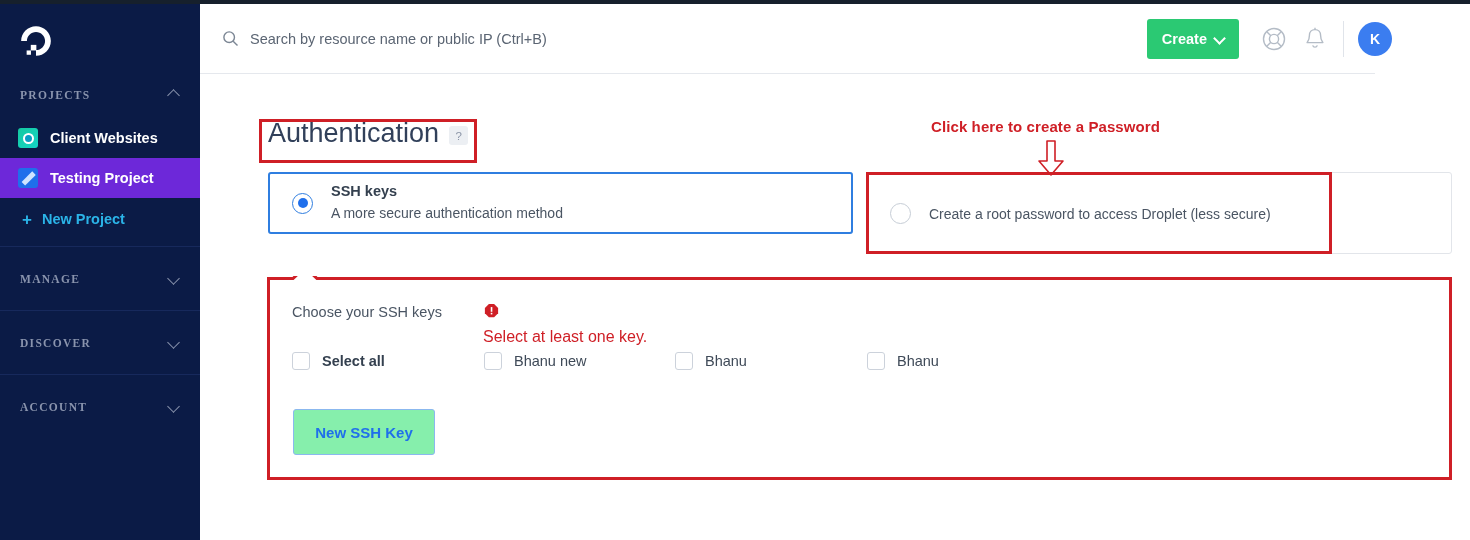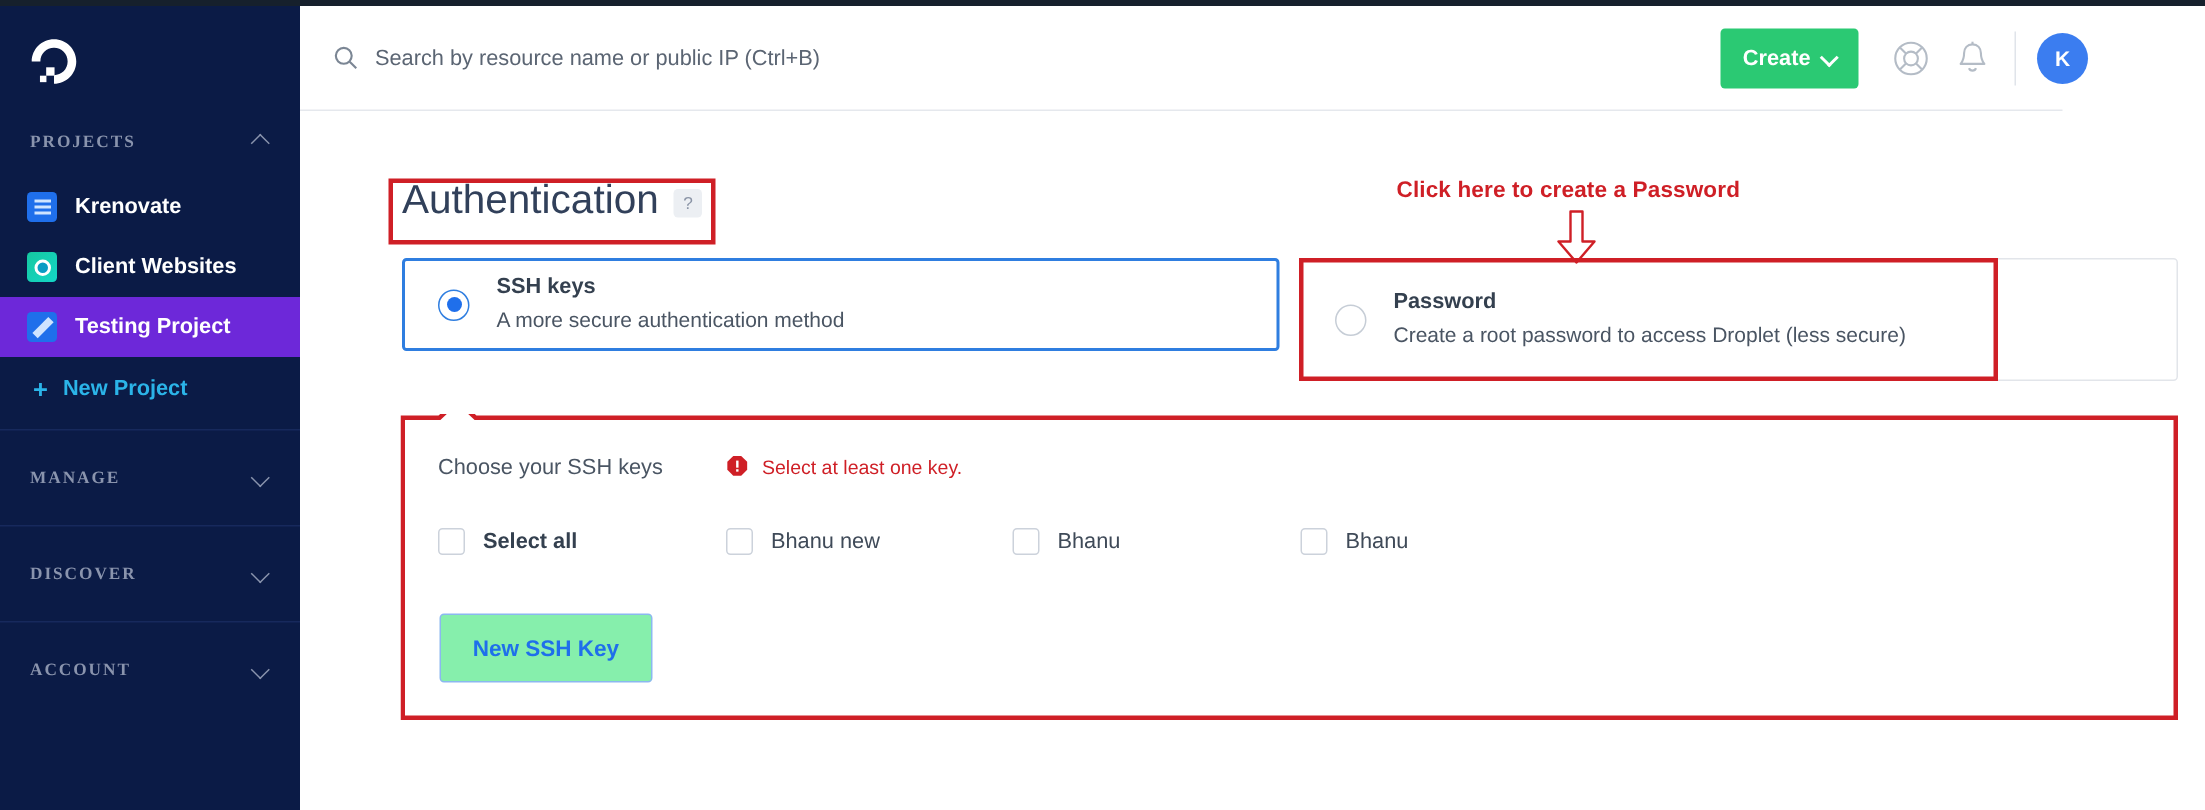--- a/index.html
+++ b/index.html
@@ -211,22 +211,22 @@
     position: absolute; left: 68px; top: 202px;
     width: 1184px; height: 204px;
     background: #ffffff;
   }
   .panel-label {
     position: absolute; left: 24px; top: 28px;
     font-size: 14.5px; color: #4a5563;
   }
   .panel-error {
     position: absolute; left: 215px; top: 27px;
-    display: flex; align-items: center; gap: 8px;
-    font-size: 13px; color: #cf1f26;
+    display: flex; align-items: flex-start; gap: 8px;
+    font-size: 16px; color: #cf1f26; flex-direction: column;
   }
   .err-ico { width: 17px; height: 17px; flex: none; display: block; }
 
   .cb-row { position: absolute; left: 24px; top: 76px; width: 1130px; }
   .cb-item {
     position: absolute; display: flex; align-items: center; gap: 12px;
     cursor: pointer;
   }
   .cb-box {
     width: 18px; height: 18px; border: 1px solid #ccd2db;
@@ -267,26 +267,20 @@
         <rect x="9.6" y="30.5" width="4.8" height="4.8" fill="#ffffff"></rect>
       </svg>
     </div>
 
     <div class="nav-section-head">
       <span>PROJECTS</span>
       <span class="chev up"></span>
     </div>
 
     <div class="proj-list">
-      <div class="proj-item">
-        <span class="proj-ico ico-krenovate">
-            <i></i>
-          </span>
-        <span>Krenovate</span>
-      </div>
       <div class="proj-item">
         <span class="proj-ico ico-client">
             <i></i>
           </span>
         <span>Client Websites</span>
       </div>
       <div class="proj-item active">
         <span class="proj-ico ico-testing">
             <i></i>
           </span>
@@ -365,21 +359,20 @@
       <div class="radio on"></div>
       <div>
         <div class="card-txt-title">SSH keys</div>
         <div class="card-txt-sub">A more secure authentication method</div>
       </div>
     </div>
 
     <div class="auth-card card-pass">
       <div class="radio"></div>
       <div>
-        <div class="card-txt-title">Password</div>
         <div class="card-txt-sub">Create a root password to access Droplet (less secure)</div>
       </div>
     </div>
 
     <div class="ssh-panel">
       <div class="panel-label">Choose your SSH keys</div>
 
       <div class="panel-error">
         <svg class="err-ico" viewBox="0 0 18 18">
           <path d="M6.2 1h5.6L16 5.2v5.6L11.8 15H6.2L2 10.8V5.2z" fill="#cf1f26"></path>

